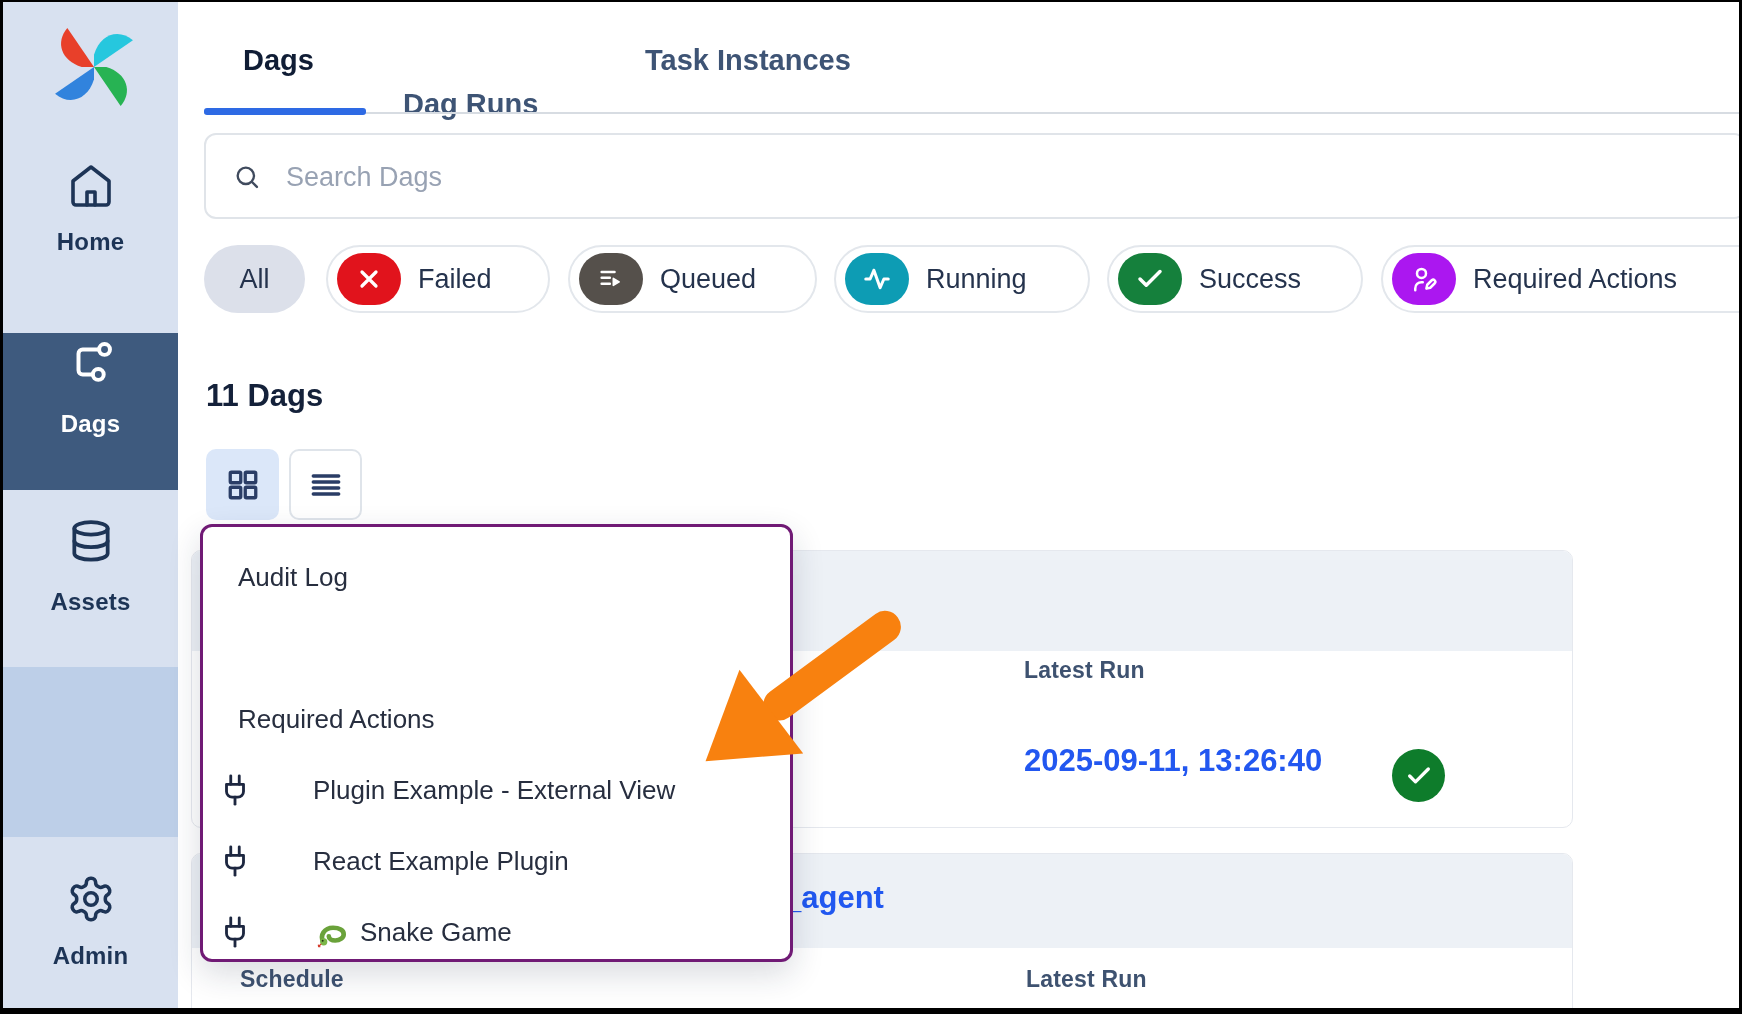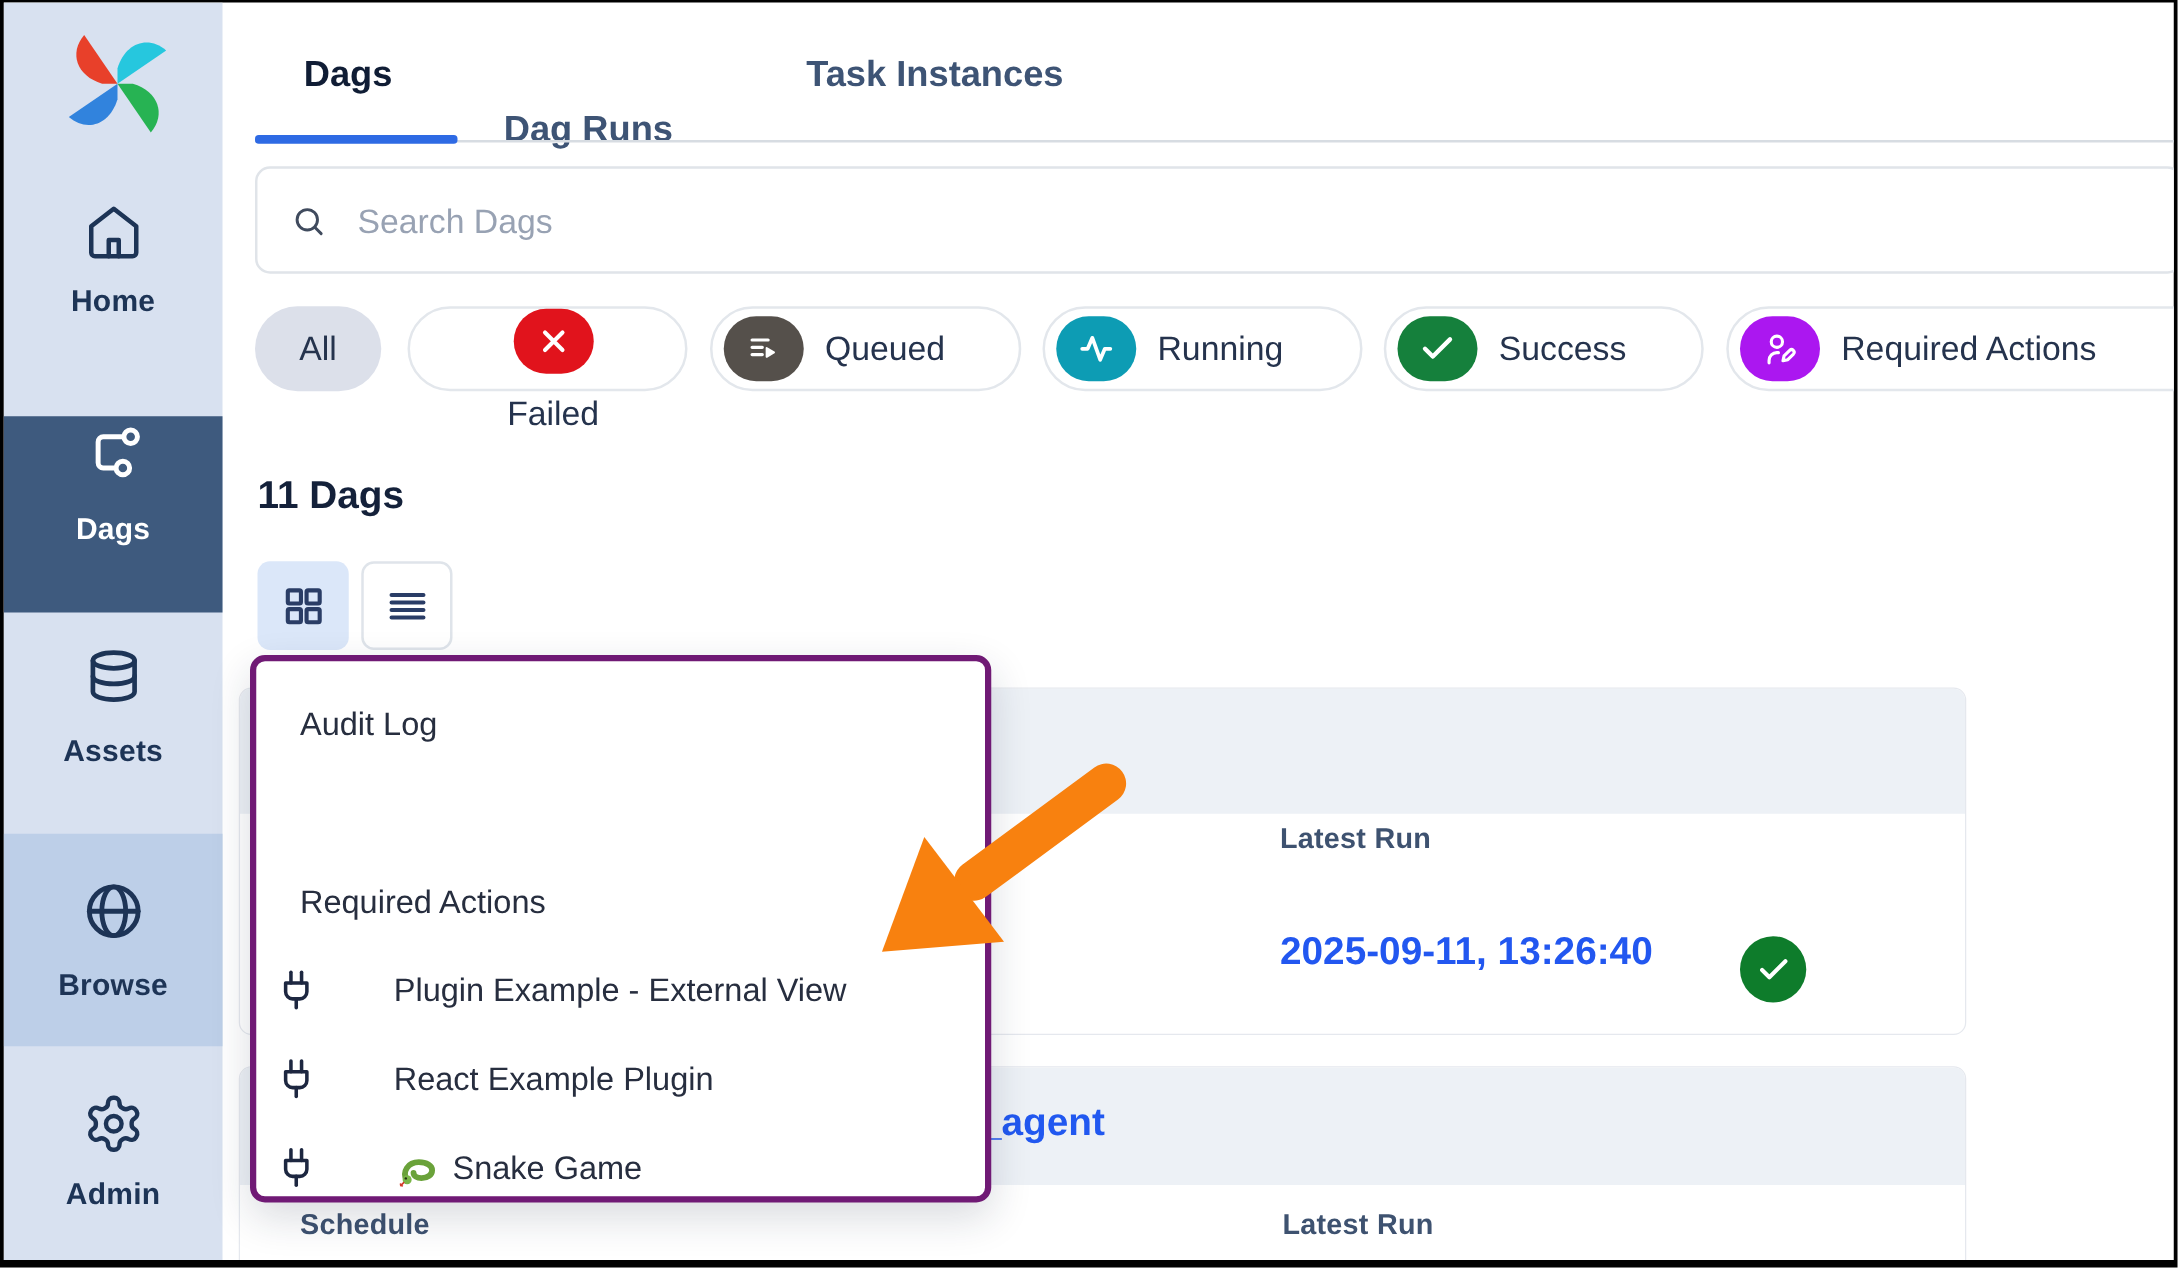--- a/index.html
+++ b/index.html
@@ -48,21 +48,21 @@
   .card{position:absolute;left:188px;width:1382px;background:#fff;border:1px solid #e5e8ee;
         border-radius:10px;box-sizing:border-box;overflow:hidden;}
   .card-head{position:absolute;left:0;top:0;width:100%;background:#edf1f6;}
   .mini-label{position:absolute;font-size:23px;font-weight:700;color:#3e5270;letter-spacing:.2px;}
   .run-link{position:absolute;font-size:31px;font-weight:600;color:#2257f0;cursor:pointer;}
   .dagname{position:absolute;font-size:31px;font-weight:700;color:#2158f0;cursor:pointer;}
   .status-dot{position:absolute;width:53px;height:53px;border-radius:50%;background:#0e7c2b;
               display:flex;align-items:center;justify-content:center;cursor:pointer;}
 
   
-  .menu{position:absolute;left:197px;top:522px;width:593px;height:438px;background:#fff;border:5px solid #701a75;
+  .menu{position:absolute;left:197px;top:522px;width:593px;height:438px;background:#fff;border:3px solid #701a75;
         border-radius:12px;box-shadow:0 12px 32px rgba(25,35,60,.16);box-sizing:border-box;z-index:20;}
   .menu-item{position:absolute;left:0;width:100%;height:70px;display:flex;align-items:center;
              font-size:26px;color:#272e3f;cursor:pointer;box-sizing:border-box;}
   .menu-item .txt{white-space:nowrap;}
   .mi-plain{padding-left:35px;}
   .mi-plug{padding-left:14px;}
   .mi-plug .plug-wrap{width:36px;display:flex;justify-content:center;}
   .mi-plug .txt{margin-left:60px;}
   .snake-wrap{margin-left:60px;width:38px;display:flex;justify-content:center;}
   .mi-snake .txt{margin-left:9px;}
@@ -116,30 +116,20 @@
       <span>
         <svg class="ic" width="50" height="50" viewBox="0 0 24 24" fill="none" stroke="#1d3456" stroke-width="1.8" stroke-linecap="round" stroke-linejoin="round" style="margin:0 auto;">
           <ellipse cx="12" cy="5" rx="8" ry="3"></ellipse>
           <path d="M4 5v6c0 1.7 3.6 3 8 3s8-1.3 8-3V5"></path>
           <path d="M4 11v6c0 1.7 3.6 3 8 3s8-1.3 8-3v-6"></path>
         </svg>
       </span>
       <span class="side-label" style="margin-top:20px;">Assets</span>
     </div>
 
-    <div class="side-item" style="top:701px;">
-      <span>
-        <svg class="ic" width="52" height="52" viewBox="0 0 24 24" fill="none" stroke="#1d3456" stroke-width="1.8" stroke-linecap="round" stroke-linejoin="round" style="margin:0 auto;">
-          <circle cx="12" cy="12" r="9"></circle>
-          <path d="M3 12h18"></path>
-          <ellipse cx="12" cy="12" rx="4.4" ry="9"></ellipse>
-        </svg>
-      </span>
-      <span class="side-label" style="margin-top:20px;">Browse</span>
-    </div>
 
     <div class="side-item" style="top:872px;">
       <span>
         <svg class="ic" width="50" height="50" viewBox="0 0 24 24" fill="none" stroke="#1d3456" stroke-width="1.7" stroke-linecap="round" stroke-linejoin="round" style="margin:0 auto;">
           <path d="M12.22 2h-.44a2 2 0 0 0-2 2v.18a2 2 0 0 1-1 1.73l-.43.25a2 2 0 0 1-2 0l-.15-.08a2 2 0 0 0-2.73.73l-.22.38a2 2 0 0 0 .73 2.73l.15.1a2 2 0 0 1 1 1.72v.51a2 2 0 0 1-1 1.74l-.15.09a2 2 0 0 0-.73 2.73l.22.38a2 2 0 0 0 2.73.73l.15-.08a2 2 0 0 1 2 0l.43.25a2 2 0 0 1 1 1.73V20a2 2 0 0 0 2 2h.44a2 2 0 0 0 2-2v-.18a2 2 0 0 1 1-1.73l.43-.25a2 2 0 0 1 2 0l.15.08a2 2 0 0 0 2.73-.73l.22-.39a2 2 0 0 0-.73-2.73l-.15-.08a2 2 0 0 1-1-1.74v-.5a2 2 0 0 1 1-1.74l.15-.09a2 2 0 0 0 .73-2.73l-.22-.38a2 2 0 0 0-2.73-.73l-.15.08a2 2 0 0 1-2 0l-.43-.25a2 2 0 0 1-1-1.73V4a2 2 0 0 0-2-2z"></path>
           <circle cx="12" cy="12" r="3"></circle>
         </svg>
       </span>
       <span class="side-label" style="margin-top:18px;">Admin</span>
     </div>
@@ -158,21 +148,21 @@
             <path d="m20.5 20.5-4.2-4.2"></path>
       </svg>
     </span>
     <input class="search-input" readonly="" placeholder="Search Dags" style="">
   </div>
 
   <div class="pill pill-all">
     <span class="plabel">All</span>
   </div>
 
-  <div class="pill" style="left:323px;width:224px;flex-direction:column;">
+  <div class="pill" style="left:323px;width:224px;">
     <span class="badge" style="background-color: rgb(225, 19, 28);">
       <span>
         <svg class="ic" width="28" height="28" viewBox="0 0 24 24" fill="none" stroke="#fff" stroke-width="2.8" stroke-linecap="round">
               <path d="M18 6 6 18M6 6l12 12"></path>
             </svg>
       </span>
     </span>
     <span class="plabel">Failed</span>
   </div>
 

